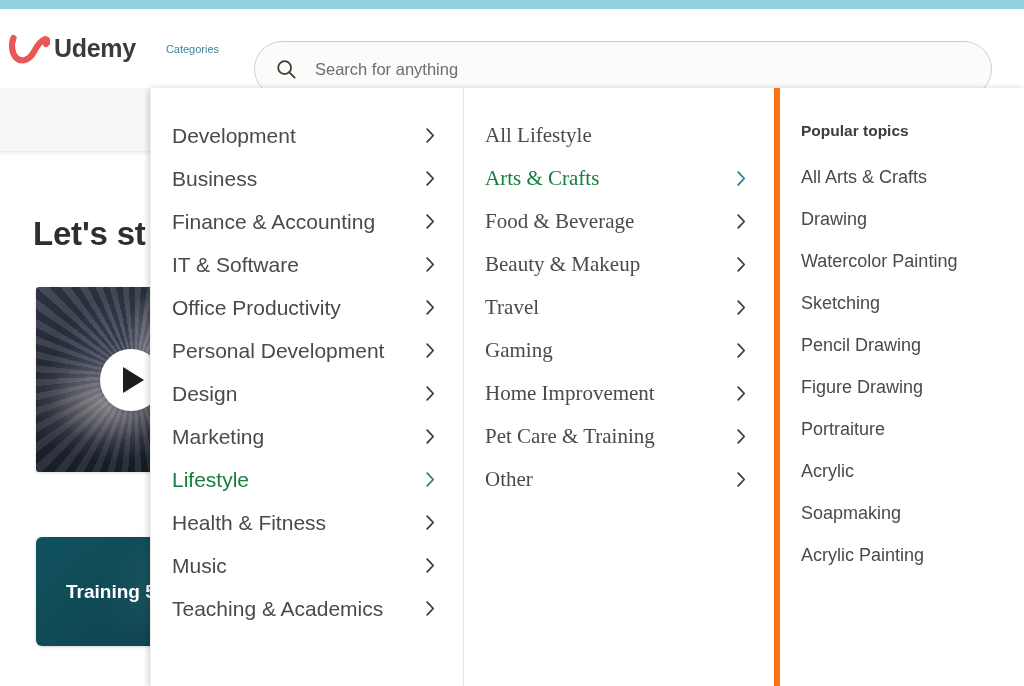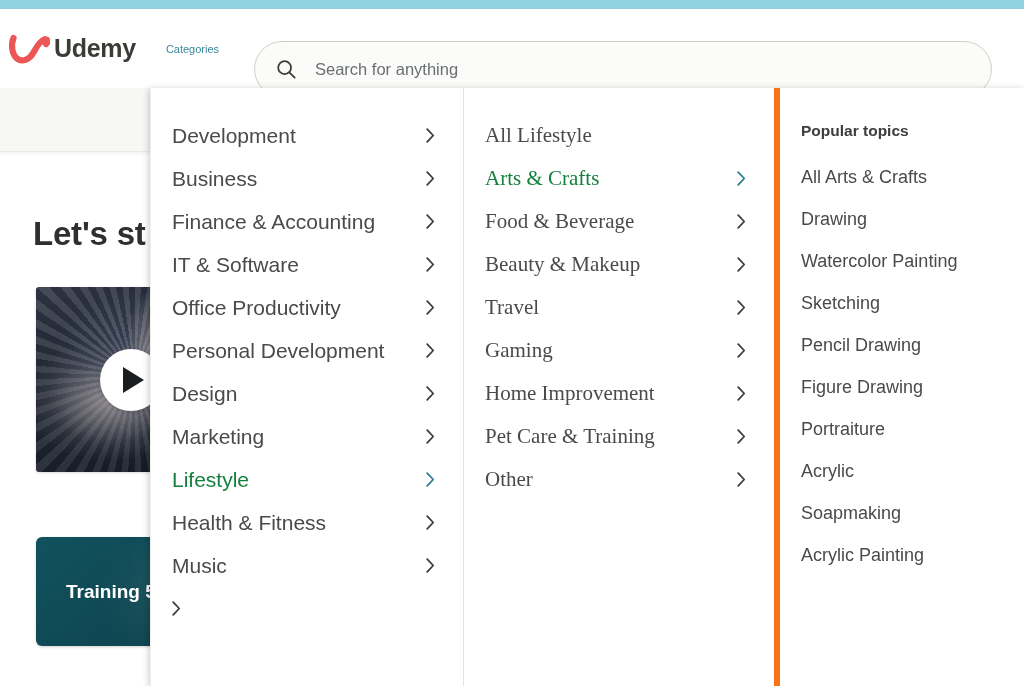--- a/index.html
+++ b/index.html
@@ -335,20 +335,21 @@
             <path d="M1.2 1.2 L7.2 7.5 L1.2 13.8" fill="none" stroke-width="1.8" stroke-linecap="round" stroke-linejoin="round"></path>
           </svg>
         </div>
         <div class="menu-item">
           <span class="label">Music</span>
           <svg class="chev" viewBox="0 0 9 15">
             <path d="M1.2 1.2 L7.2 7.5 L1.2 13.8" fill="none" stroke-width="1.8" stroke-linecap="round" stroke-linejoin="round"></path>
           </svg>
         </div>
         <div class="menu-item">
+          <span class="label">Teaching &amp; Academics</span>
           <svg class="chev" viewBox="0 0 9 15">
             <path d="M1.2 1.2 L7.2 7.5 L1.2 13.8" fill="none" stroke-width="1.8" stroke-linecap="round" stroke-linejoin="round"></path>
           </svg>
         </div>
       </div>
   </div>
 
   <div class="menu-col col-secondary">
     <div id="secondary-list">
         <div class="menu-item nochev">

